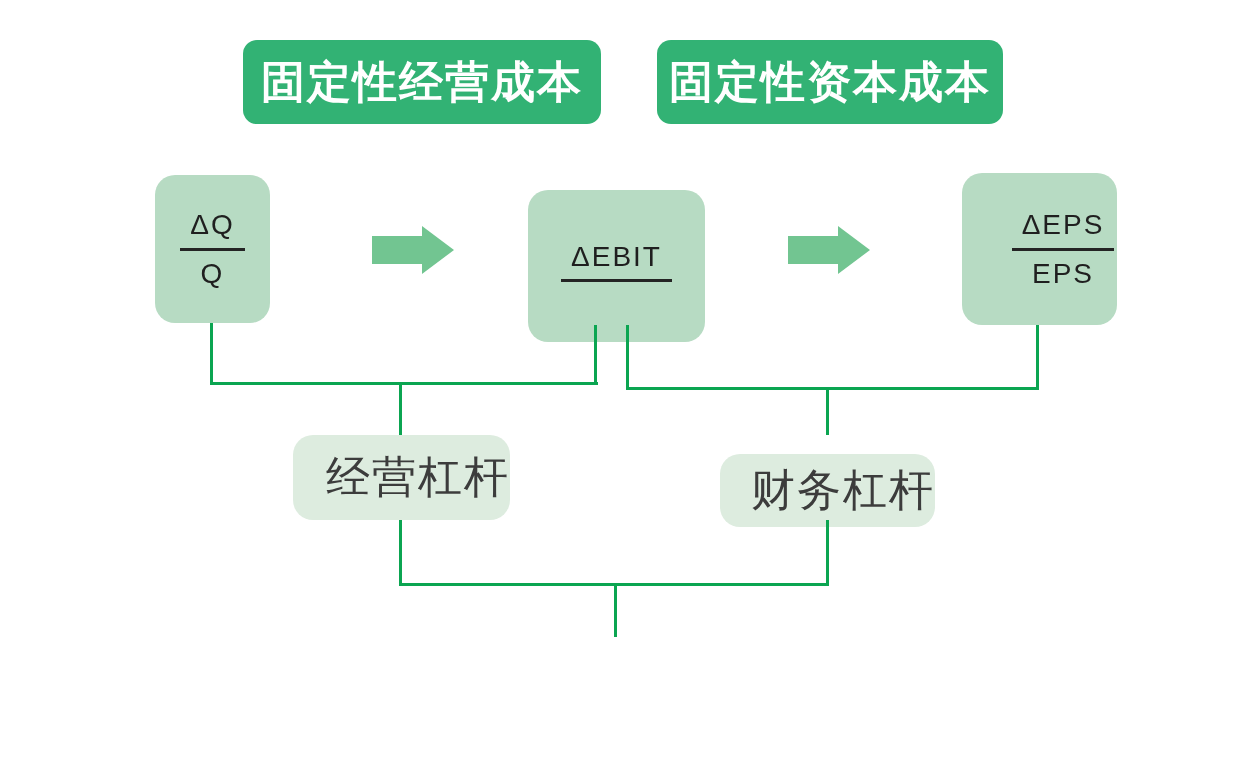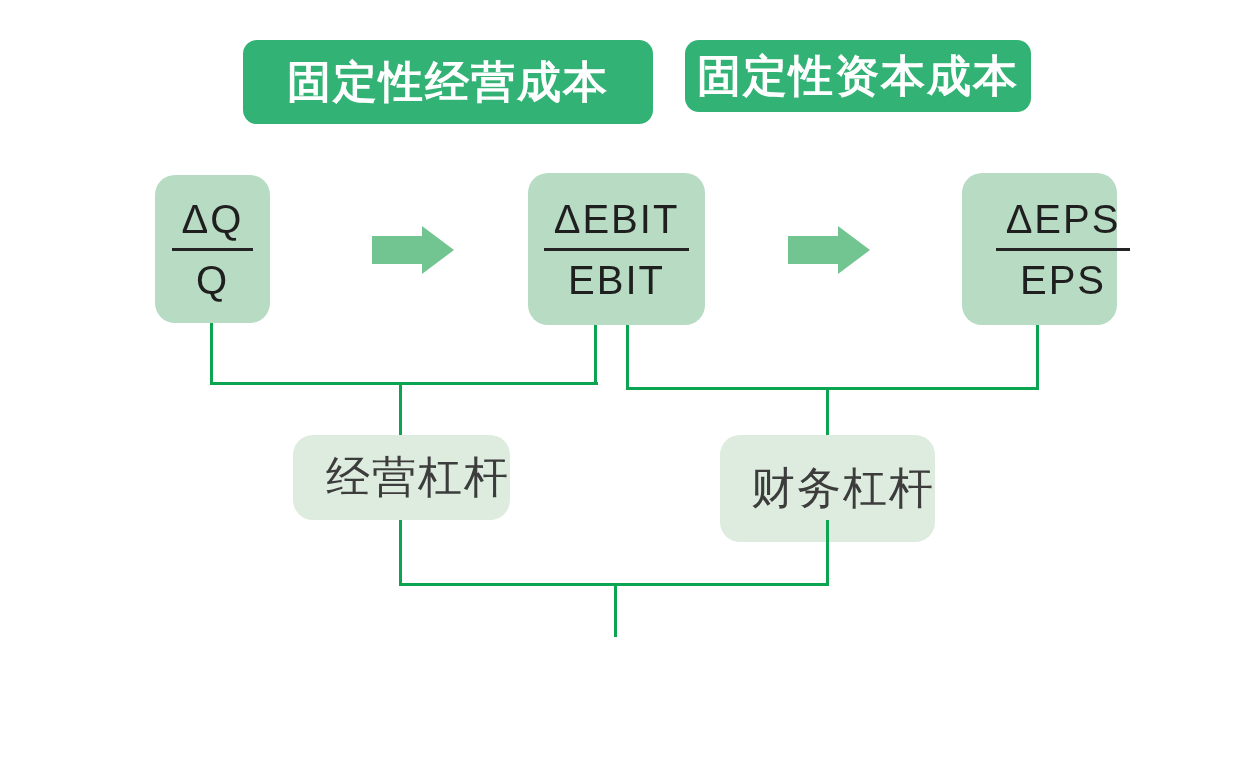--- a/index.html
+++ b/index.html
@@ -32,21 +32,21 @@
 
   
   .frac-box{
     background:var(--fraction-bg);
     border-radius:20px;
     display:flex;align-items:center;justify-content:center;
   }
   .frac{
     display:flex;flex-direction:column;align-items:center;
     color:#1f1f1f;
-    font-size:40px;letter-spacing:2px;line-height:1.05;
+    font-size:28px;letter-spacing:2px;line-height:1.05;
   }
   .frac .bar{
     align-self:stretch;
     height:3px;background:#242424;
     margin:8px -10px;
   }
 
   
   .label-pill{
     background:var(--label-bg);
@@ -61,40 +61,39 @@
 
   
   .arrow{color:var(--arrow);line-height:0;}
   .arrow svg{display:block;width:100%;height:100%;}
 </style>
 </head>
 <body>
 
 <div class="canvas">
 
-  <div class="abs header-pill" style="left:243px;top:40px;width:410px;height:84px;">
+  <div class="abs header-pill" style="left:243px;top:40px;width:358px;height:84px;">
     <span>固定性经营成本</span>
   </div>
-  <div class="abs header-pill" style="left:657px;top:40px;width:346px;height:72px;margin-left:28px;">
+  <div class="abs header-pill" style="left:657px;top:40px;width:346px;height:84px;">
     <span>固定性资本成本</span>
   </div>
 
   <div class="abs frac-box" style="left:155px;top:175px;width:115px;height:148px;">
     <div class="frac">
       <div>ΔQ</div>
       <div class="bar"></div>
       <div>Q</div>
     </div>
   </div>
 
-  <div class="abs frac-box" style="left:528px;top:173px;width:177px;height:152px;">
+  <div class="abs frac-box" style="left:528px;top:190px;width:177px;height:152px;">
     <div class="frac">
       <div>ΔEBIT</div>
       <div class="bar"></div>
-      <div>EBIT</div>
     </div>
   </div>
 
   <div class="abs frac-box" style="left:962px;top:173px;width:155px;height:152px;padding-left:47px;">
     <div class="frac">
       <div>ΔEPS</div>
       <div class="bar"></div>
       <div>EPS</div>
     </div>
   </div>
@@ -116,21 +115,21 @@
   <div class="abs line" style="left:399px;top:383px;width:3px;height:52px;"></div>
 
   <div class="abs line" style="left:626px;top:325px;width:3px;height:65px;"></div>
   <div class="abs line" style="left:626px;top:387px;width:413px;height:3px;"></div>
   <div class="abs line" style="left:1036px;top:325px;width:3px;height:65px;"></div>
   <div class="abs line" style="left:826px;top:388px;width:3px;height:47px;"></div>
 
   <div class="abs label-pill" style="left:293px;top:435px;width:217px;height:85px;">
     <span>经营杠杆</span>
   </div>
-  <div class="abs label-pill" style="left:720px;top:435px;width:215px;height:107px;">
+  <div class="abs label-pill" style="left:720px;top:454px;width:215px;height:73px;">
     <span>财务杠杆</span>
   </div>
 
   <div class="abs line" style="left:399px;top:520px;width:3px;height:66px;"></div>
   <div class="abs line" style="left:826px;top:520px;width:3px;height:66px;"></div>
   <div class="abs line" style="left:399px;top:583px;width:430px;height:3px;"></div>
   <div class="abs line" style="left:614px;top:583px;width:3px;height:54px;"></div>
 
 
 </div>

